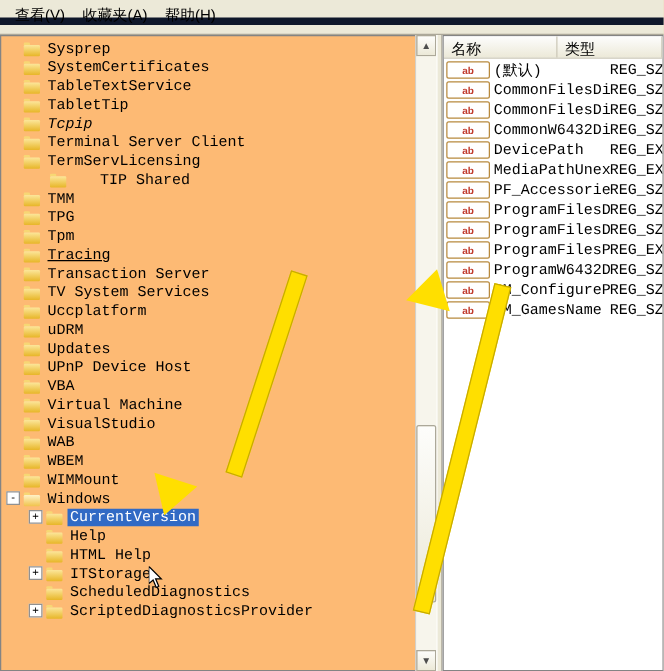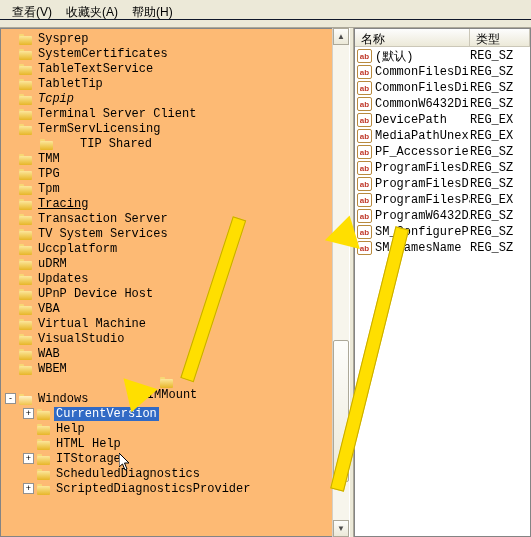--- a/index.html
+++ b/index.html
@@ -8,21 +8,21 @@
   font-size: 12px;
   background: #ece9d8;
   width: 531px;
   height: 537px;
   overflow: hidden;
   position: relative;
 }
 .menubar {
   height: 20px;
   background: #ece9d8;
-  border-bottom: 1px solid #0f172a;
+  border-bottom: 6px solid #0f172a;
   padding: 2px 6px;
   display: flex;
   gap: 2px;
 }
 .menubar span {
   padding: 2px 6px;
   cursor: default;
 }
 .toolbar {
   height: 8px;
@@ -157,33 +157,33 @@
   background: linear-gradient(#fdfdfd, #ece9d8);
   border-bottom: 1px solid #cbc7b8;
   font-family: "SimSun", Tahoma, sans-serif;
 }
 .list-header .col {
   padding: 2px 6px;
   border-right: 1px solid #cbc7b8;
   white-space: nowrap;
   overflow: hidden;
 }
-.col-name { width: 115px; }
+.col-name { width: 91px; }
 .col-type { flex: 1; }
 .list-body { padding: 1px 0; }
 .list-row {
   display: flex;
   align-items: center;
   height: 16px;
   white-space: nowrap;
   font-family: "Courier New", monospace;
   font-size: 12px;
 }
 .val-icon {
-  width: 15px;
+  width: 35px;
   height: 14px;
   margin: 0 3px 0 2px;
   background: #fff;
   border: 1px solid #b88a3e;
   border-radius: 2px;
   display: inline-flex;
   align-items: center;
   justify-content: center;
   font-size: 8px;
   color: #c0392b;
@@ -330,21 +330,21 @@
         <div class="tree-item" style="padding-left: 0px;">
           <span class="expander empty"></span>
           <span class="folder-icon"></span>
           <span class="label">WAB</span>
         </div>
         <div class="tree-item" style="padding-left: 0px;">
           <span class="expander empty"></span>
           <span class="folder-icon"></span>
           <span class="label">WBEM</span>
         </div>
-        <div class="tree-item" style="padding-left: 0px; flex-direction: column;">
+        <div class="tree-item" style="padding-left: 0px;">
           <span class="expander empty"></span>
           <span class="folder-icon"></span>
           <span class="label">WIMMount</span>
         </div>
         <div class="tree-item" style="padding-left: 0px;">
           <span class="expander">-</span>
           <span class="folder-icon open"></span>
           <span class="label">Windows</span>
         </div>
         <div class="tree-item" style="padding-left: 18px;">

